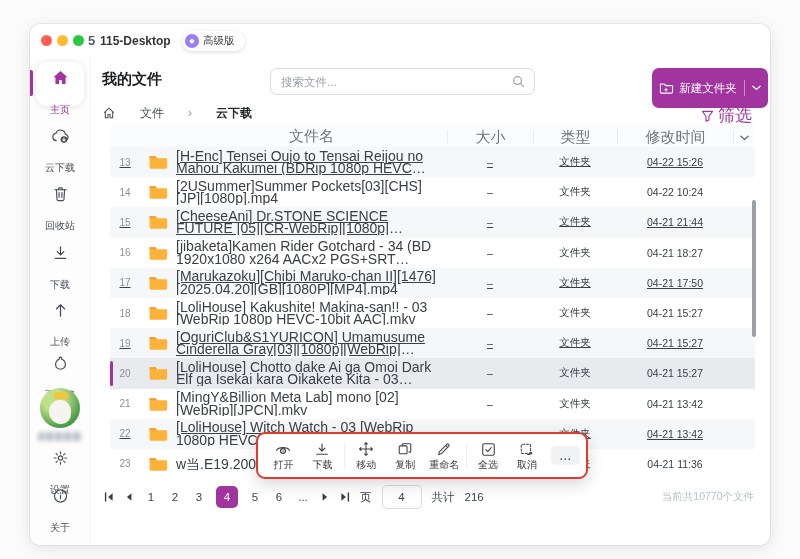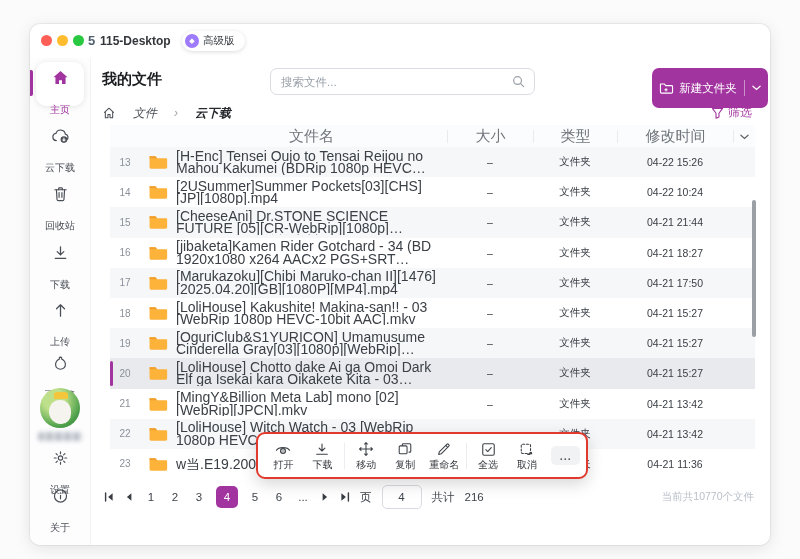--- a/index.html
+++ b/index.html
@@ -43,34 +43,34 @@
   .search input{border:0;outline:0;flex:1;font-size:11.5px;color:#3c4046;padding:0 6px 0 10px;background:transparent;
     font-family:inherit;}
   .search input::placeholder{color:#9aa1a9;}
   .search .mag{margin-right:9px;display:flex;}
   .new-folder{position:absolute;left:562px;top:10px;width:116px;height:40px;background:#a2349f;border-radius:7px;
     display:flex;align-items:center;color:#fff;}
   .nf-main{flex:1;display:flex;align-items:center;gap:5px;justify-content:center;font-size:11.5px;}
   .nf-div{width:1px;height:16px;background:rgba(255,255,255,.45);}
   .nf-arrow{width:23px;display:flex;justify-content:center;}
   
-  .crumbs{position:absolute;left:12px;top:46px;height:18px;display:flex;align-items:center;gap:17px;font-size:12px;color:#4a4f56;font-style:italic;}
+  .crumbs{position:absolute;left:12px;top:46px;height:18px;display:flex;align-items:center;gap:24px;font-size:12px;color:#4a4f56;}
   .crumb-current{font-weight:bold;color:#26292d;}
   .crumb-sep{color:#9aa1a9;font-size:12px;}
-  .filter{position:absolute;right:18px;top:46px;display:flex;align-items:center;gap:4px;color:#a2349f;font-size:12px;}
+  .filter{position:absolute;right:18px;top:46px;display:flex;align-items:center;gap:4px;color:#a2349f;font-size:17px;}
   
   .thead{position:absolute;left:20px;top:67px;width:645px;height:22px;display:grid;
     grid-template-columns:30px 36px 1fr 86px 84px 116px 22px;align-items:center;
     background:#fbfcfd;border-bottom:1px solid #f0f1f3;font-size:15px;color:#70757c;}
   .thead .hc{text-align:center;}
-  .thead .bl{border-left:1px solid #e9ebee;height:13px;line-height:13px;font-family:Liberation Serif, serif;}
+  .thead .bl{border-left:1px solid #e9ebee;height:13px;line-height:13px;}
   .rows{position:absolute;left:20px;top:89px;width:645px;}
   .trow{height:30.2px;display:grid;grid-template-columns:30px 36px 1fr 86px 84px 116px 22px;
     align-items:center;position:relative;font-size:10.5px;color:#3b4046;}
-  .trow.gray{background:#f6f7f9;}
+  .trow.gray{background:#f6f7f9;text-decoration:underline;}
   .trow.white{background:#fff;}
   .trow.selected{background:#e9eaee;}
   .trow.selected::before{content:"";position:absolute;left:0;top:3px;bottom:3px;width:3px;background:#a2349f;border-radius:2px;}
   .c-num{text-align:center;color:#8a9099;font-size:10px;}
   .c-icon{display:flex;justify-content:center;}
   .c-name{font-size:14px;line-height:12.4px;display:-webkit-box;-webkit-line-clamp:2;-webkit-box-orient:vertical;
     overflow:hidden;padding-right:10px;}
   .c-size,.c-type,.c-time{text-align:center;}
   .scroll-thumb{position:absolute;left:662px;top:142px;width:4px;height:137px;background:#9aa0a6;border-radius:2px;}
   

